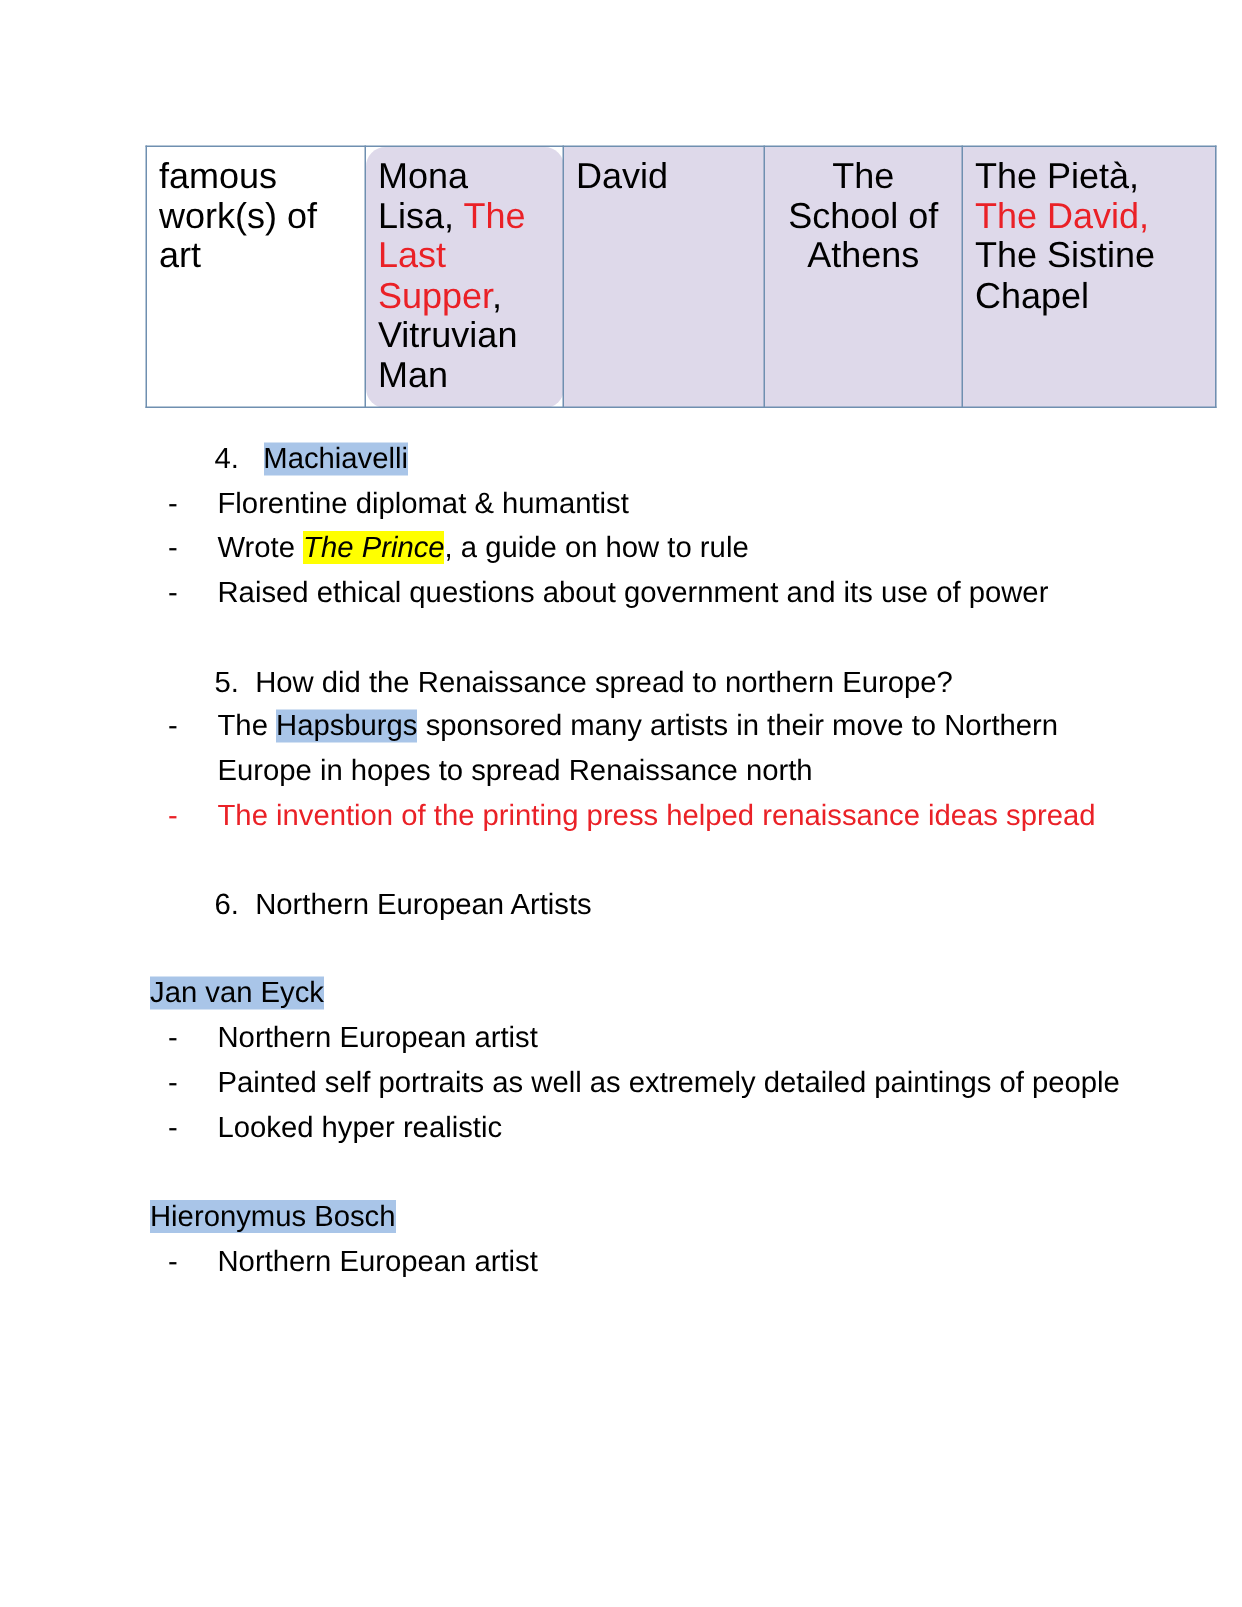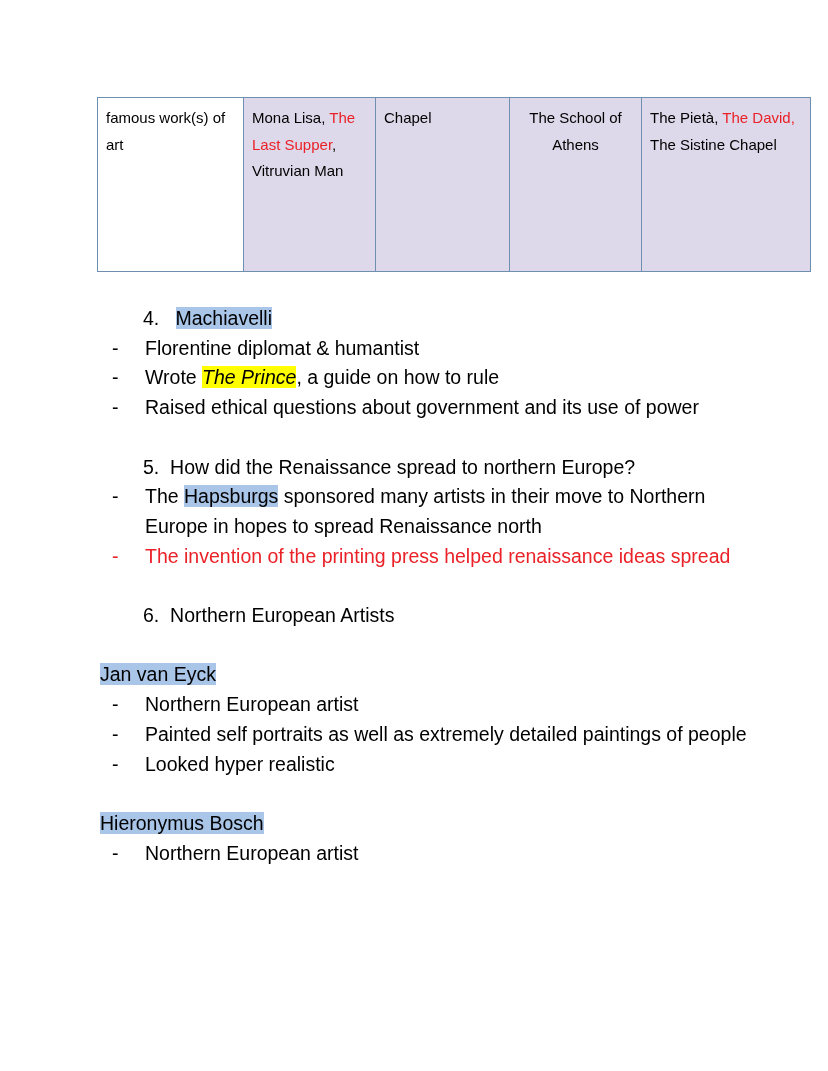--- a/index.html
+++ b/index.html
@@ -25,41 +25,41 @@
   }
   table.art-table {
     border-collapse: collapse;
     width: 628px;
     table-layout: fixed;
   }
   table.art-table td {
     border: 1px solid #6f8fb0;
     vertical-align: top;
     padding: 7px 8px 6px 8px;
-    font-size: 15px;
+    font-size: 24px;
     line-height: 26.5px;
     background: #ded9ea;
     height: 160px;
   }
   table.art-table td.first-col {
     background: #ffffff;
   }
   .col-1 { width: 129px; }
-  .col-2 { width: 115px; }
+  .col-2 { width: 115px; border-radius: 13px; }
   .col-3 { width: 117px; }
   .col-4 { width: 115px; text-align: center; }
   .col-5 { width: 152px; }
 
   .red { color: #ea2127; }
 
   
   .content {
     position: absolute;
     left: 0;
-    top: 304px;
+    top: 292px;
     width: 828px;
     font-size: 19.5px;
     line-height: 29.7px;
   }
 
   .num-line {
     padding-left: 143px;
     white-space: pre;
   }
   .num-line .numtext { white-space: normal; }
@@ -101,21 +101,21 @@
 
 <div class="table-wrap">
   <table class="art-table">
     <tbody>
         <tr>
       <td class="first-col col-1">famous work(s) of art</td>
       <td class="col-2">
         <span>Mona Lisa, </span><span class="red">The Last Supper</span><span>, Vitruvian Man</span>
       </td>
       <td class="col-3">
-        <span>Chapel</span>
+        <span>David</span>
       </td>
       <td class="col-4">
         <span>The School of Athens</span>
       </td>
       <td class="col-5">
         <span>The Pietà, </span><span class="red">The David,</span><span> The Sistine Chapel</span>
       </td>
     </tr>
   </tbody>
     </table>

